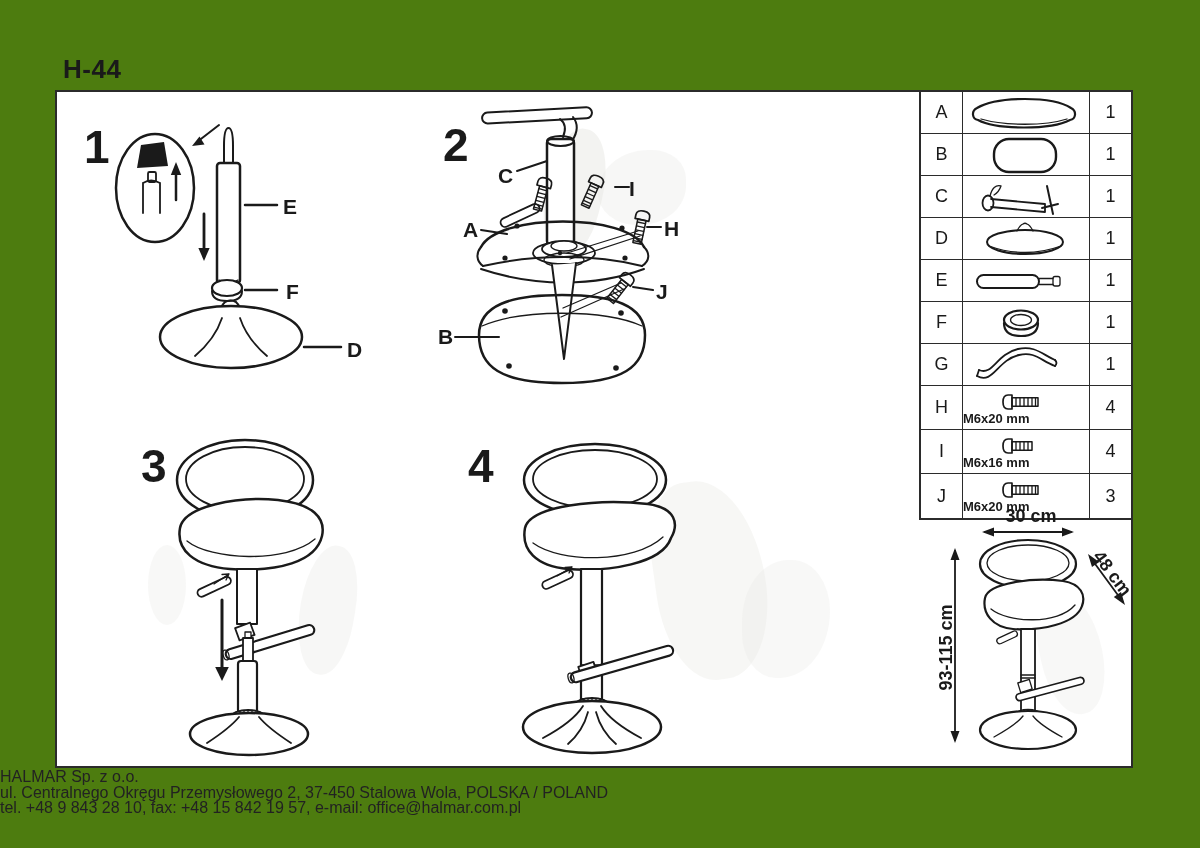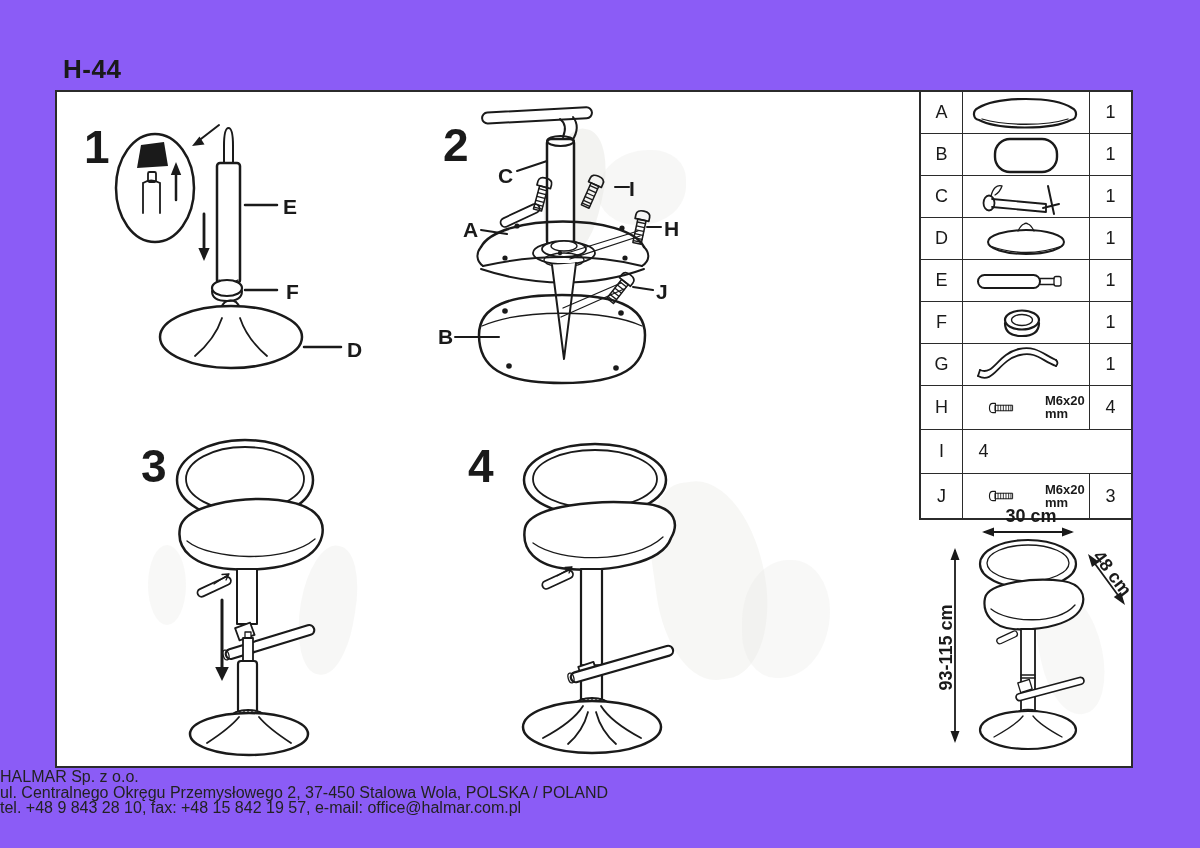--- a/index.html
+++ b/index.html
@@ -1,16 +1,16 @@
 <!DOCTYPE html>
 <html><head>
 <meta charset="utf-8">
 <style>
   html,body{margin:0;padding:0;background:#fff;}
-  .page{position:relative;width:1200px;height:848px;background:#8b5cf6;overflow:hidden;
+  .page{position:relative;width:1200px;height:848px;background:#4d7c0f;overflow:hidden;
         font-family:"Liberation Sans", sans-serif;color:#1a1a1a;}
   .frame{position:absolute;left:55px;top:90px;width:1078px;height:678px;
          border:2px solid #2b2b2b;box-sizing:border-box;background:#fff;}
   .title{position:absolute;left:63px;top:54px;font-size:26px;font-weight:bold;letter-spacing:.5px;}
   .stepnum{position:absolute;font-size:46px;font-weight:bold;line-height:1;}
   .plabel{position:absolute;font-size:21px;font-weight:bold;line-height:1;}
   .blob{position:absolute;background:#e9e9e6;}
   svg.diag{position:absolute;overflow:visible;}
   .ln{fill:none;stroke:#1a1a1a;stroke-width:2;stroke-linecap:round;stroke-linejoin:round;}
   .ln25{stroke-width:2.5;}
@@ -19,22 +19,22 @@
   .wfill{fill:#fff;}
   .ink{fill:#1a1a1a;stroke:none;}
   
   .ptable{position:absolute;left:919px;top:90px;width:214px;background:#fff;
           border:2px solid #2b2b2b;box-sizing:border-box;}
   .prow{display:flex;border-bottom:1.6px solid #2b2b2b;height:42px;box-sizing:border-box;}
   .prow.tall{height:44px;}
   .prow:last-child{border-bottom:none;}
   .pletter{width:41px;border-right:1.6px solid #2b2b2b;display:flex;align-items:center;
            justify-content:center;font-size:18px;}
-  .picon{flex:1;border-right:1.6px solid #2b2b2b;display:flex;flex-direction:row;
-         align-items:center;justify-content:center;overflow:hidden;}
+  .picon{flex:1;border-right:1.6px solid #2b2b2b;display:flex;flex-direction:column;
+         justify-content:center;overflow:hidden;}
   .pqty{width:41px;display:flex;align-items:center;justify-content:center;font-size:18px;}
   .scrcap{font-size:13px;font-weight:bold;line-height:13px;margin-top:-1px;}
   
   .dimlabel{position:absolute;font-size:18px;font-weight:bold;text-align:center;}
   
   .footer{position:absolute;left:0;top:769px;width:1164px;
           font-size:16px;line-height:15.5px;color:#222;}
 </style>
 </head>
 <body>
@@ -320,20 +320,30 @@
         <rect class="ln" style="stroke-width:1.5" x="5" y="-4.2" width="26" height="8.4"></rect>
         <path class="ln thin" d="M9,-4 V4 M13,-4 V4 M17,-4 V4 M21,-4 V4 M25,-4 V4 M28.5,-4 V4"></path>
             </g>
           </svg>
         <div class="scrcap">M6x20 mm</div>
         </div>
       <div class="pqty">4</div>
       </div>
     <div class="prow tall">
         <div class="pletter">I</div>
+      <div class="picon">
+          <svg width="124" height="22" viewBox="0 0 124 22">
+        <g transform="translate(44,11)">
+              <path class="ln" style="stroke-width:1.7" d="M1,-7 Q-4,-7 -4,0 Q-4,7 1,7 L5,7 L5,-7 Z"></path>
+        <rect class="ln" style="stroke-width:1.5" x="5" y="-4.2" width="20" height="8.4"></rect>
+        <path class="ln thin" d="M9,-4 V4 M13,-4 V4 M17,-4 V4 M21,-4 V4"></path>
+            </g>
+          </svg>
+        <div class="scrcap">M6x16 mm</div>
+        </div>
       <div class="pqty">4</div>
       </div>
     <div class="prow tall">
         <div class="pletter">J</div>
       <div class="picon">
           <svg width="124" height="22" viewBox="0 0 124 22">
         <g transform="translate(44,11)">
               <path class="ln" style="stroke-width:1.7" d="M1,-7 Q-4,-7 -4,0 Q-4,7 1,7 L5,7 L5,-7 Z"></path>
         <rect class="ln" style="stroke-width:1.5" x="5" y="-4.2" width="26" height="8.4"></rect>
         <path class="ln thin" d="M9,-4 V4 M13,-4 V4 M17,-4 V4 M21,-4 V4 M25,-4 V4 M28.5,-4 V4"></path>

